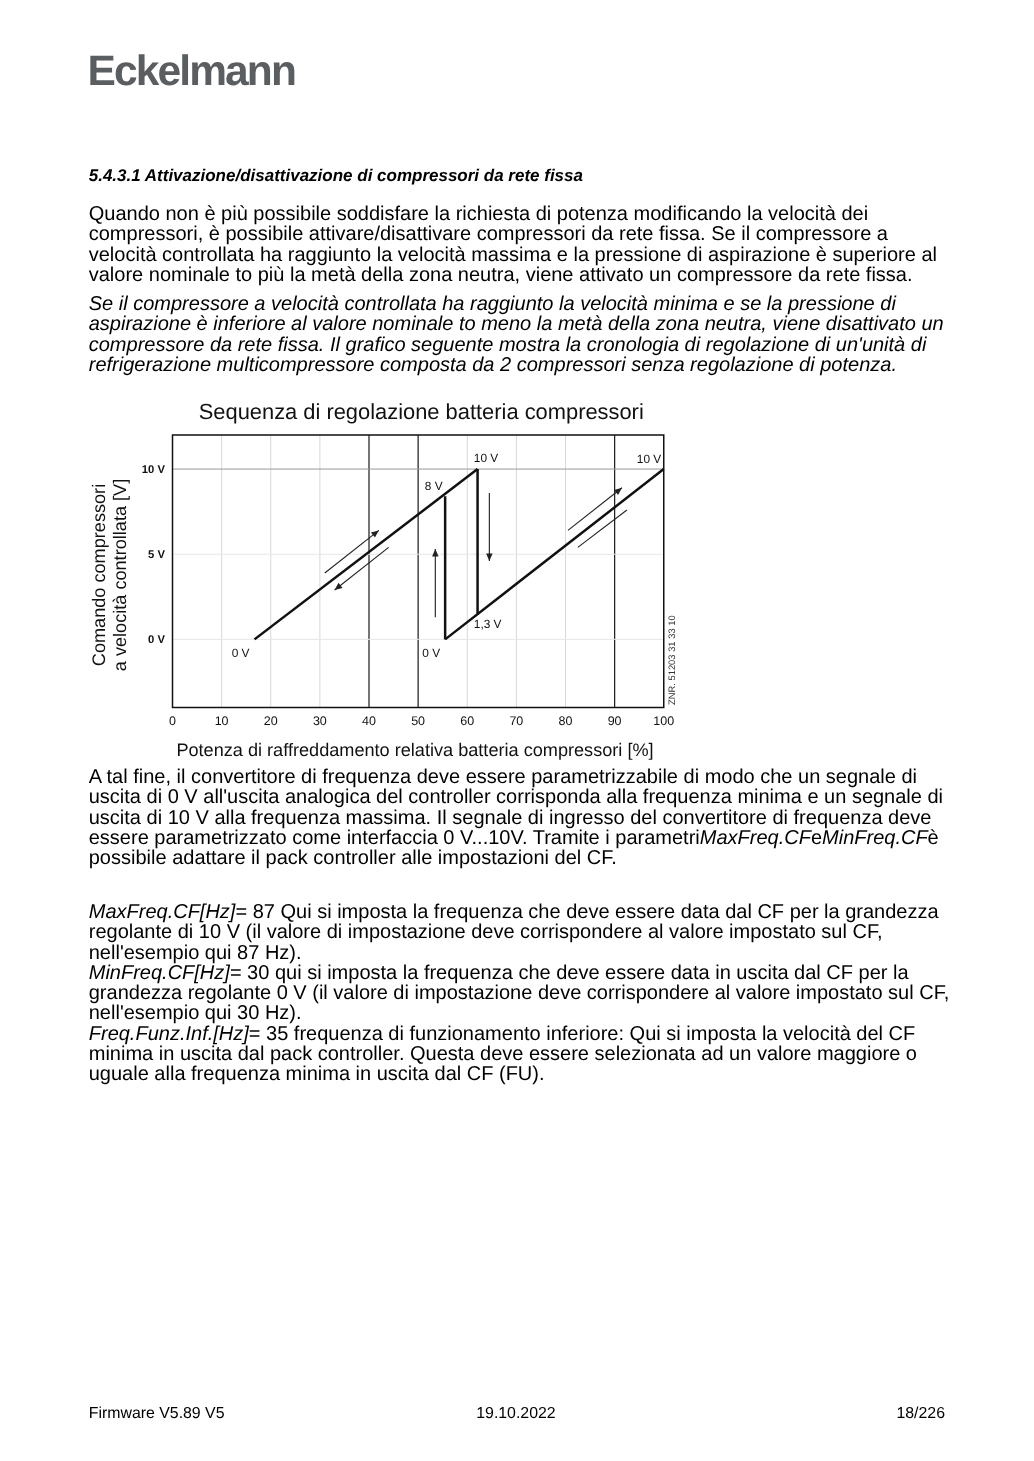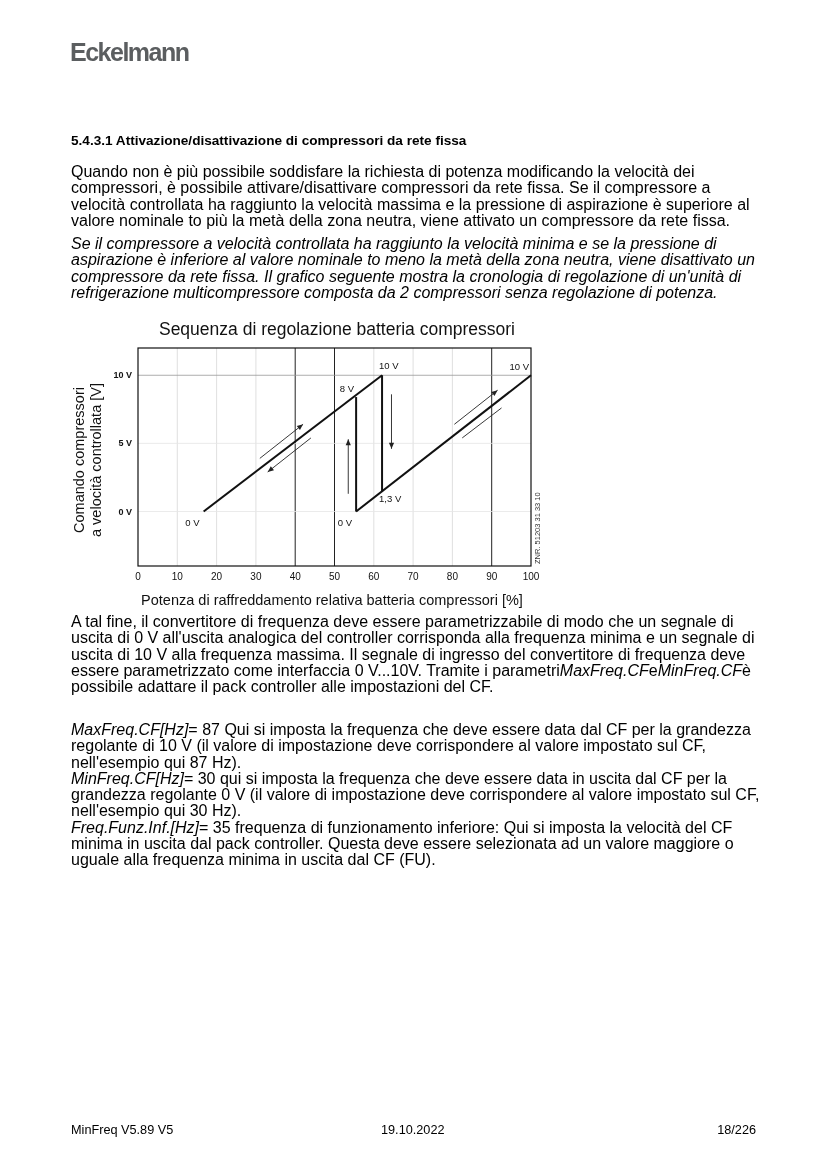--- a/index.html
+++ b/index.html
@@ -1,20 +1,20 @@
 <!DOCTYPE html>
 <html><head>
 <meta charset="utf-8">
 <style>
   html, body { margin: 0; padding: 0; background: #ffffff; }
   body { width: 827px; height: 1169px; position: relative; overflow: hidden;
          font-family: "Liberation Sans", sans-serif; color: #000; }
-  .logo { position: absolute; left: 70px; top: 38px; font-size: 25px; font-weight: bold;
+  .logo { position: absolute; left: 70px; top: 38px; font-size: 34px; font-weight: bold;
           color: #5b5e60; letter-spacing: -1.5px; font-family: "Liberation Sans", sans-serif; }
-  .section-title { position: absolute; left: 71px; top: 133px; font-size: 13.6px; font-weight: bold; }
+  .section-title { position: absolute; left: 71px; top: 133px; font-size: 13.6px; font-weight: bold; font-style: italic; }
   .para { position: absolute; left: 71px; width: 690px; font-size: 16px; line-height: 16.3px; margin: 0; }
   .p1 { top: 164px; }
   .p2 { top: 236px; font-style: italic; }
   .p3 { top: 614px; }
   .p4 { top: 722px; }
   .para i { font-style: italic; margin-top: 32px; }
   .chart { position: absolute; left: 60px; top: 310px; width: 500px; height: 305px; }
   .footer { position: absolute; top: 1123px; font-size: 12.7px; }
   .f-left { left: 71px; }
   .f-mid { left: 381px; }
@@ -91,15 +91,15 @@
   <text id="y-label-1" transform="translate(24,150) rotate(-90)" text-anchor="middle" font-size="14.5" font-family="Liberation Sans, sans-serif" fill="#111">Comando compressori</text>
   <text id="y-label-2" transform="translate(41,150) rotate(-90)" text-anchor="middle" font-size="14.5" font-family="Liberation Sans, sans-serif" fill="#111">a velocità controllata [V]</text>
   <text id="x-label" x="272" y="295" text-anchor="middle" font-size="14.5" font-family="Liberation Sans, sans-serif" fill="#111">Potenza di raffreddamento relativa batteria compressori [%]</text>
   <text id="side-code" transform="translate(480,254) rotate(-90)" font-size="7.5" font-family="Liberation Sans, sans-serif" fill="#333">ZNR. 51203 31 33 10</text>
 </svg>
 
 <p class="para p3"><span>A tal fine, il convertitore di frequenza deve essere parametrizzabile di modo che un segnale di uscita di 0 V all'uscita analogica del controller corrisponda alla frequenza minima e un segnale di uscita di 10 V alla frequenza massima. Il segnale di ingresso del convertitore di frequenza deve essere parametrizzato come interfaccia 0 V...10V. Tramite i parametri</span><i>MaxFreq.CF</i><span>e</span><i>MinFreq.CF</i><span>è possibile adattare il pack controller alle impostazioni del CF.</span></p>
 
 <p class="para p4"><i>MaxFreq.CF[Hz]</i><span>= 87 Qui si imposta la frequenza che deve essere data dal CF per la grandezza regolante di 10 V (il valore di impostazione deve corrispondere al valore impostato sul CF, nell'esempio qui 87 Hz).</span><br><i>MinFreq.CF[Hz]</i><span>= 30 qui si imposta la frequenza che deve essere data in uscita dal CF per la grandezza regolante 0 V (il valore di impostazione deve corrispondere al valore impostato sul CF, nell'esempio qui 30 Hz).</span><br><i>Freq.Funz.Inf.[Hz]</i><span>= 35 frequenza di funzionamento inferiore: Qui si imposta la velocità del CF minima in uscita dal pack controller. Questa deve essere selezionata ad un valore maggiore o uguale alla frequenza minima in uscita dal CF (FU).</span></p>
 
-<div class="footer f-left">MinFreq V5.89 V5</div>
+<div class="footer f-left">Firmware V5.89 V5</div>
 <div class="footer f-mid">19.10.2022</div>
 <div class="footer f-right">18/226</div>
 
 </body></html>

